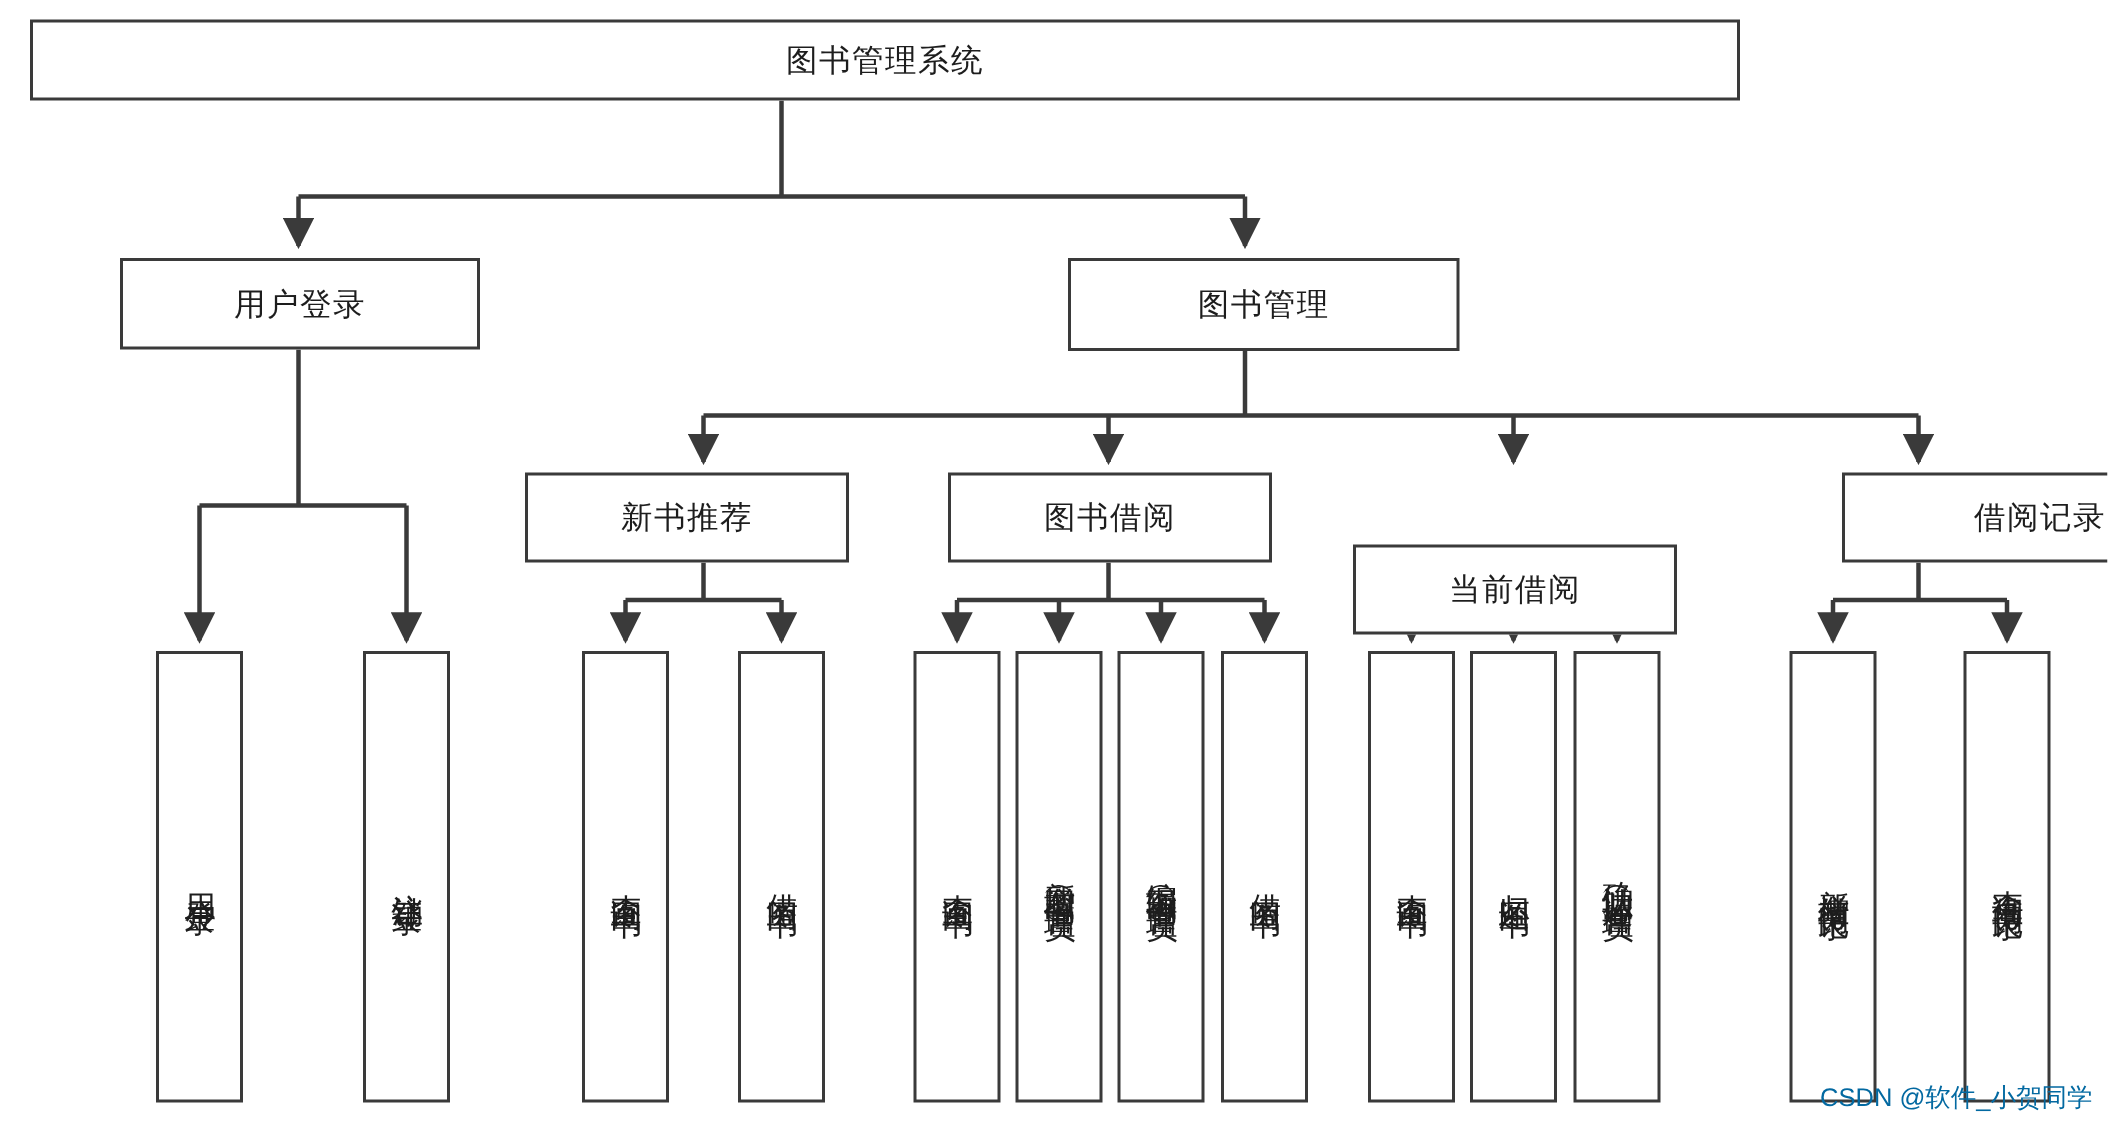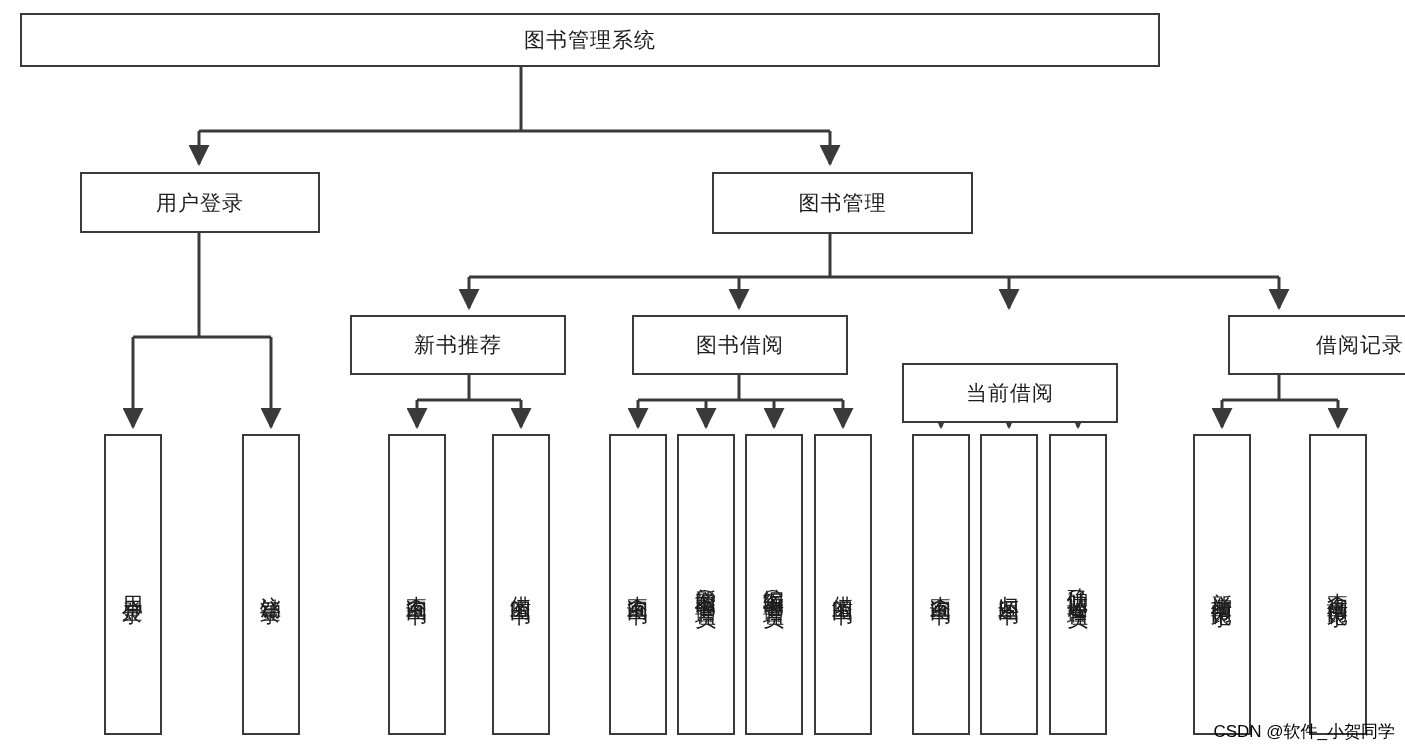--- a/index.html
+++ b/index.html
@@ -52,21 +52,21 @@
     white-space: nowrap;
   }
   .node .htext {
     white-space: nowrap;
   }
   .watermark {
     position: absolute;
     right: 10px;
     bottom: 4px;
     font-size: 17px;
-    color: #000000;
+    color: #0369a1;
     z-index: 5;
     white-space: nowrap;
   }
 </style>
 </head>
 <body>
 
 <div id="canvas">
 
   <svg id="wires" viewBox="0 0 1405 747" xmlns="http://www.w3.org/2000/svg">

